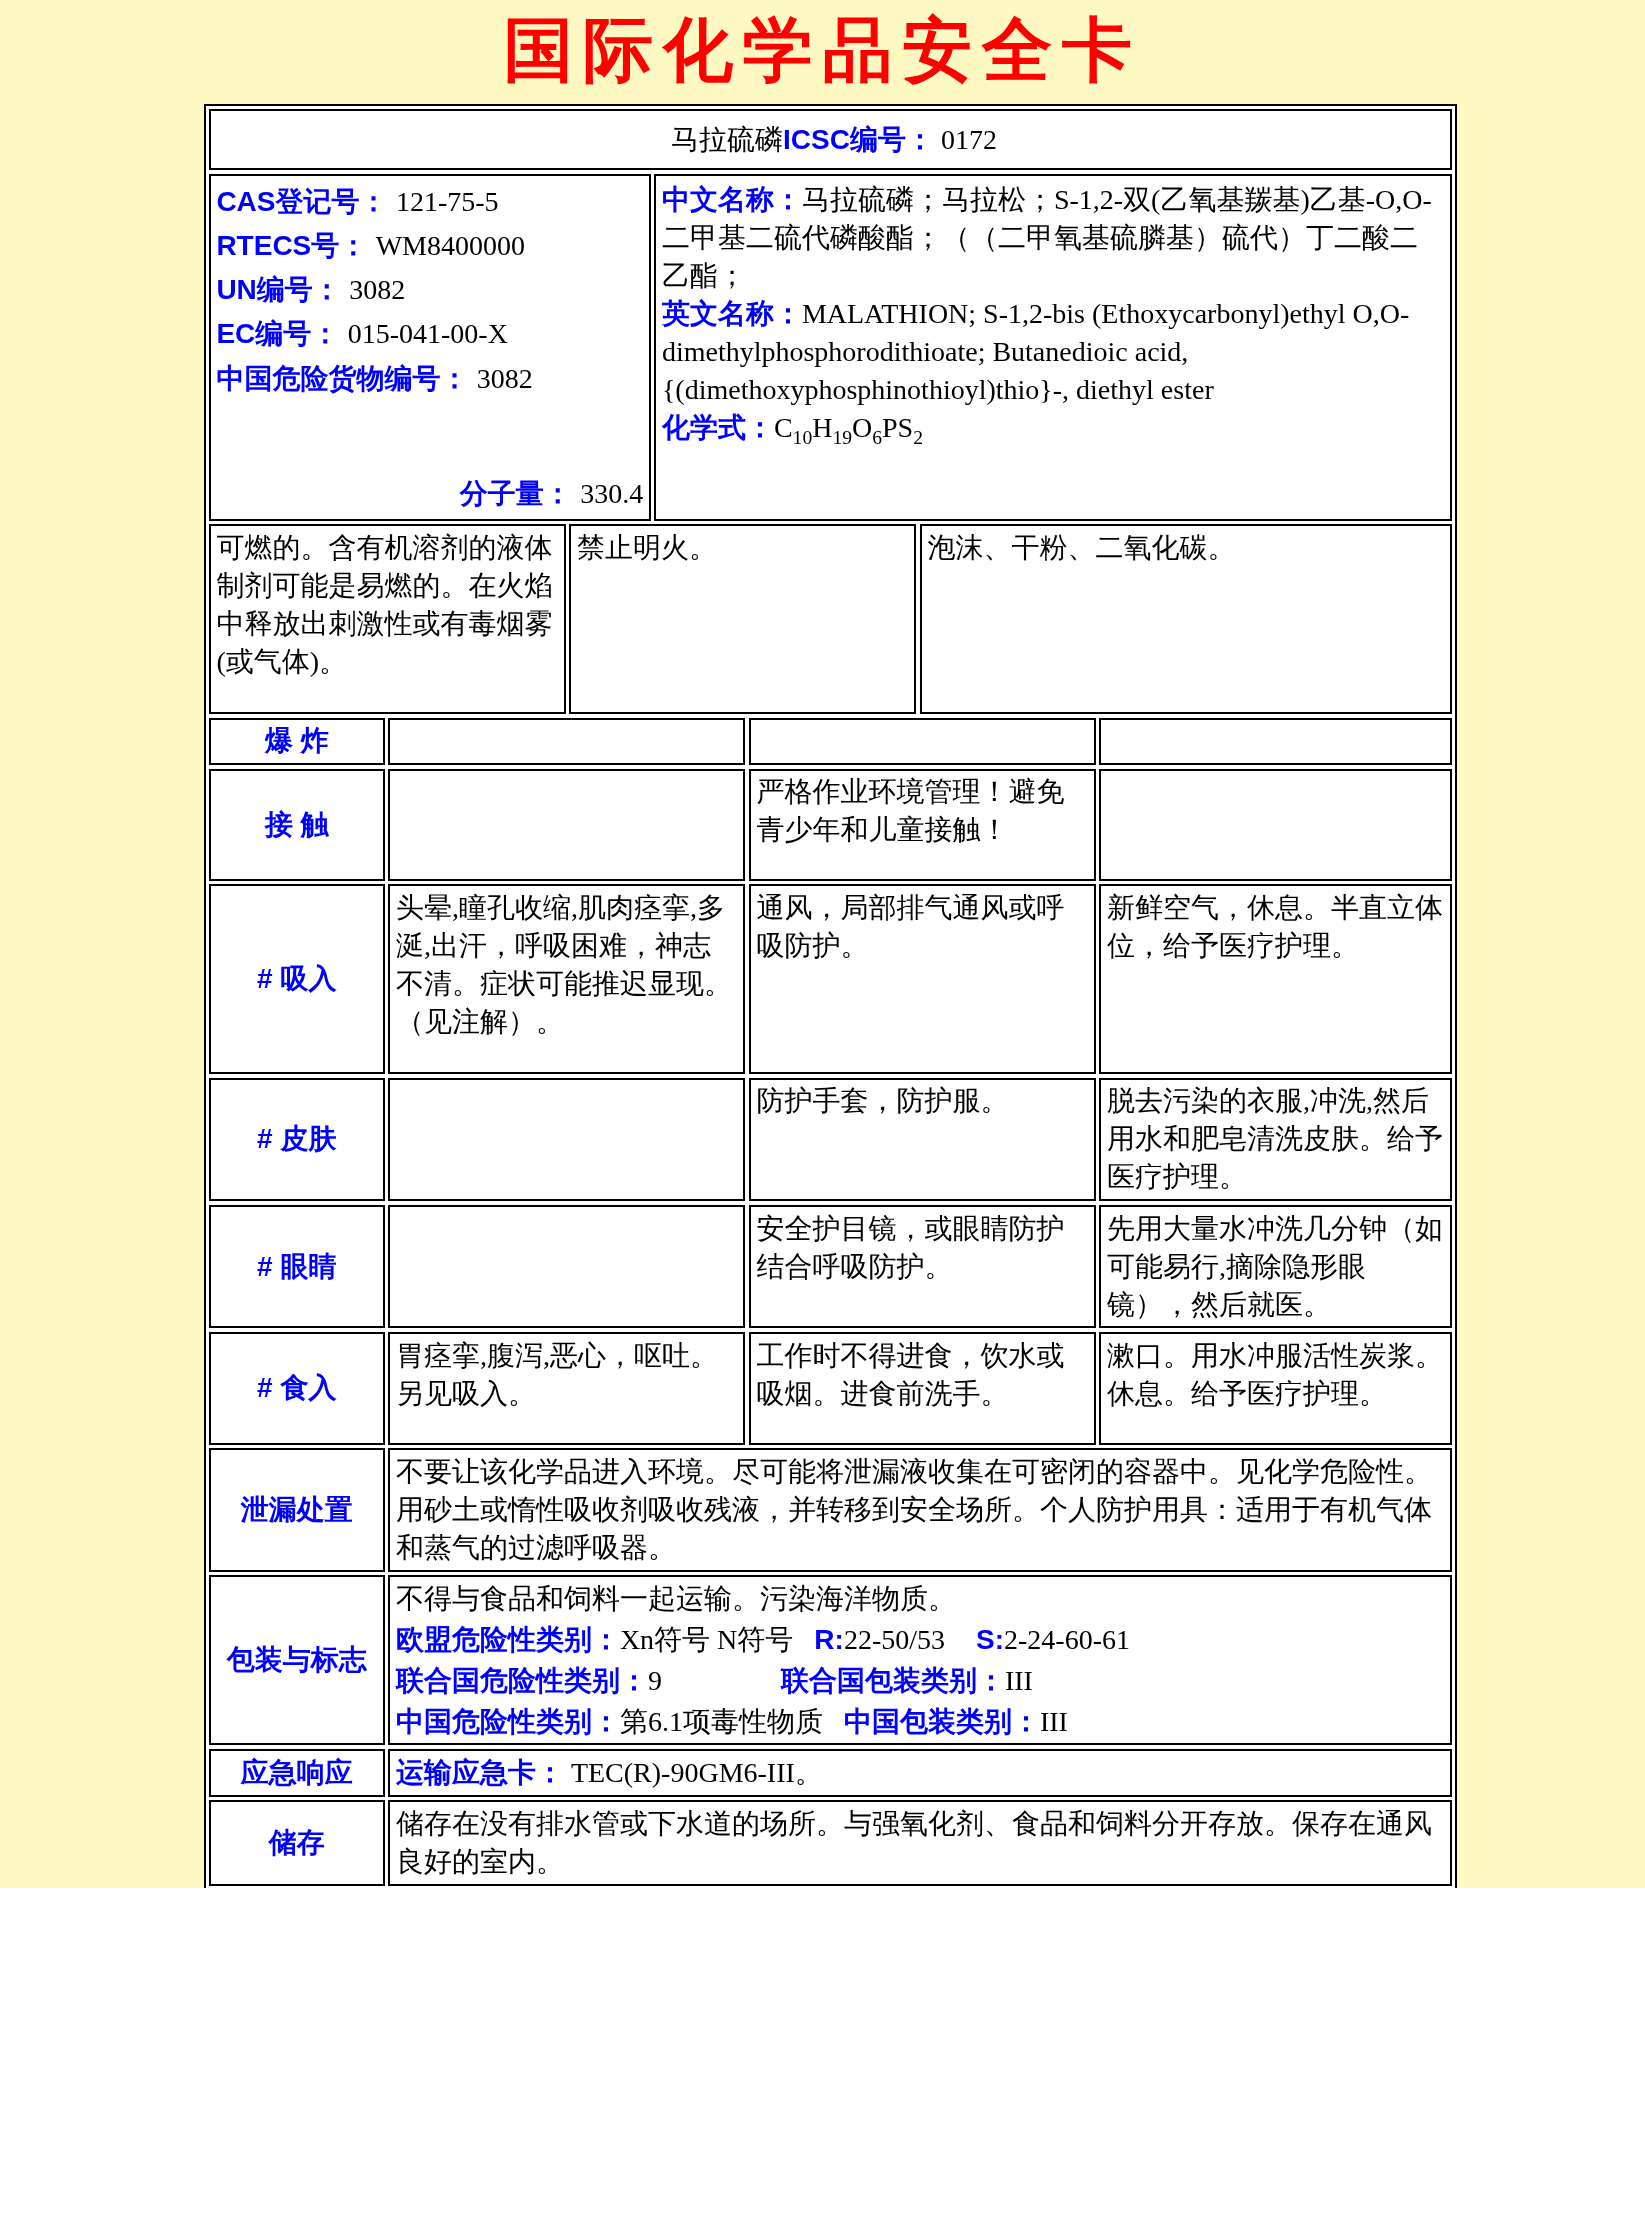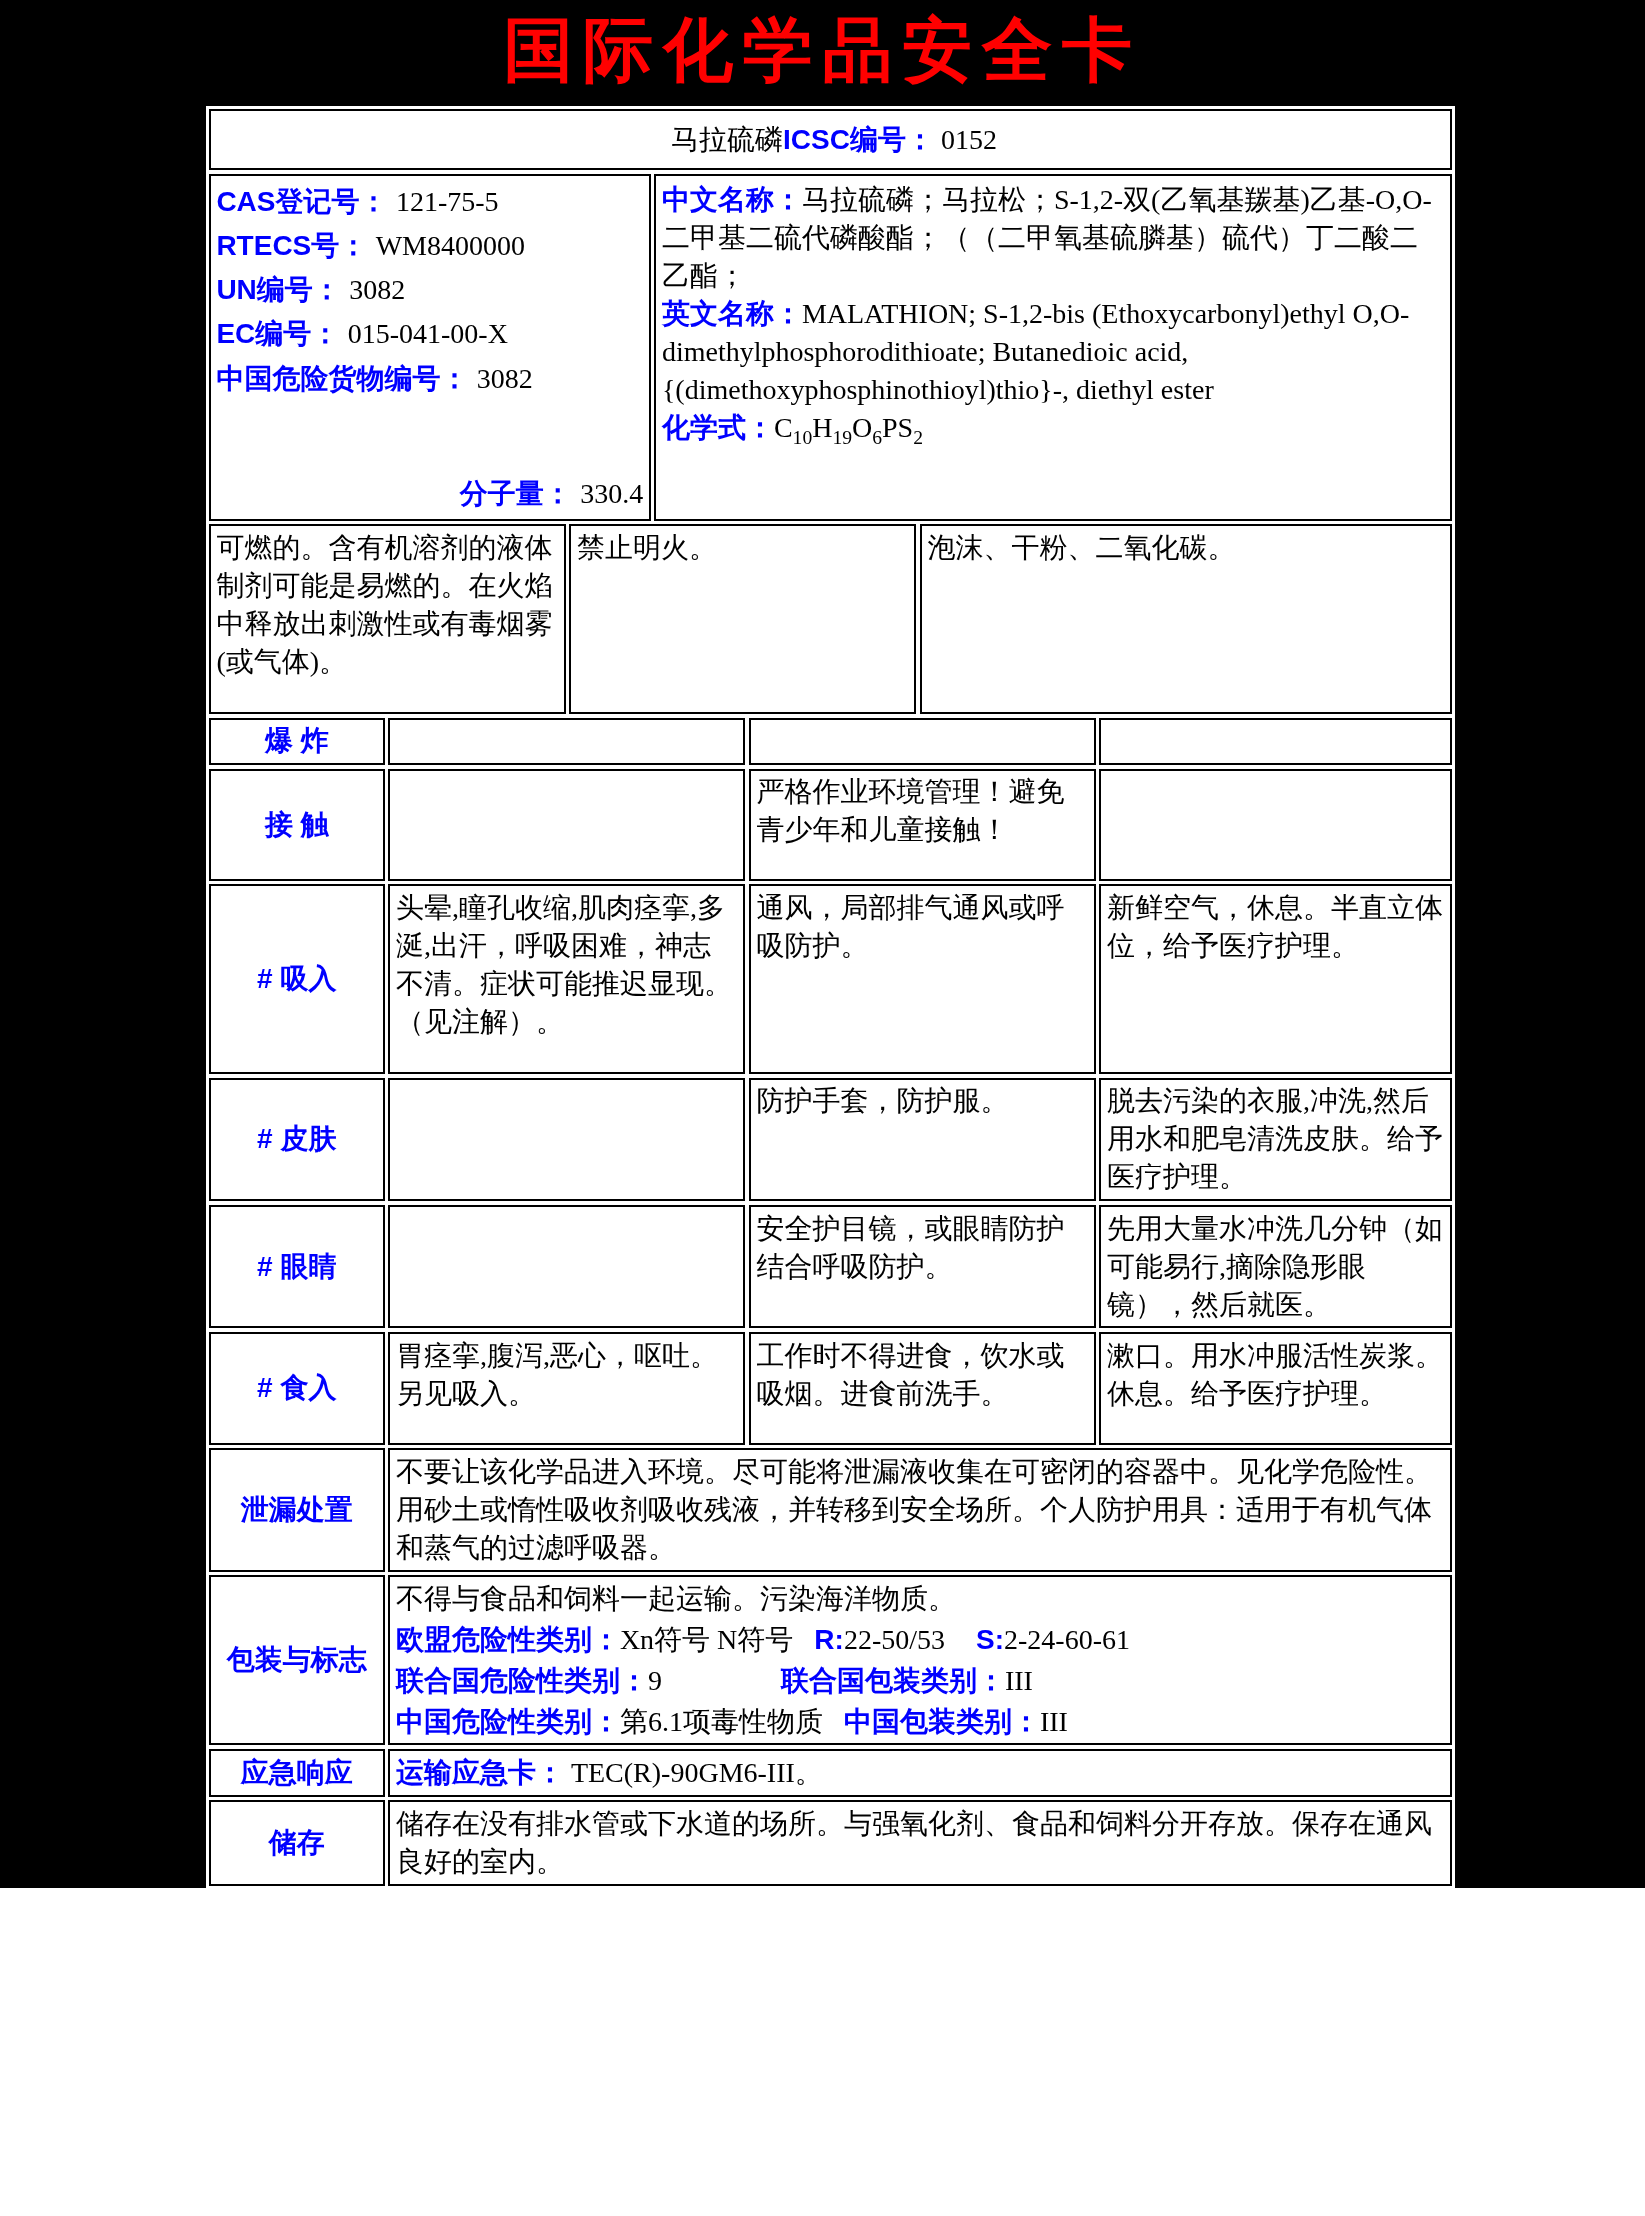--- a/index.html
+++ b/index.html
@@ -1,17 +1,17 @@
 <!DOCTYPE html>
 <html style="font-size:11px"><head>
 <meta charset="utf-8">
 <style>
   html,body { margin:0; padding:0; background:#ffffff; }
   .page {
-    width:1645px; height:1888px; background:#000000; position:relative;
+    width:1645px; height:1888px; background:#fef9c3; position:relative;
     font-family:"Liberation Serif","DejaVu Serif",serif;
     font-size:28px; color:#000; overflow:hidden;
   }
   .title {
     text-align:center; color:#ff0000; font-weight:bold;
     font-size:70px; line-height:82px; letter-spacing:9.8px;
     padding-top:9.8px; font-family:"Liberation Serif","DejaVu Serif",serif;
   }
   .card {
     margin:12.5px 188px 0 204px;
@@ -85,21 +85,21 @@
 <div class="page">
 
   <div class="title">国际化学品安全卡</div>
 
   <div class="card">
 
     <div class="row">
       <div class="cell name-row">
         <span>马拉硫磷</span>
         <span>
-          <span class="blue">ICSC编号：</span><span class="val-sp">0152</span>
+          <span class="blue">ICSC编号：</span><span class="val-sp">0172</span>
         </span>
       </div>
     </div>
 
     <div class="row id-row">
       <div class="cell id-left">
         <div class="line">
           <span class="lbl">CAS登记号：</span><span class="val">121-75-5</span>
         </div>
         <div class="line">

